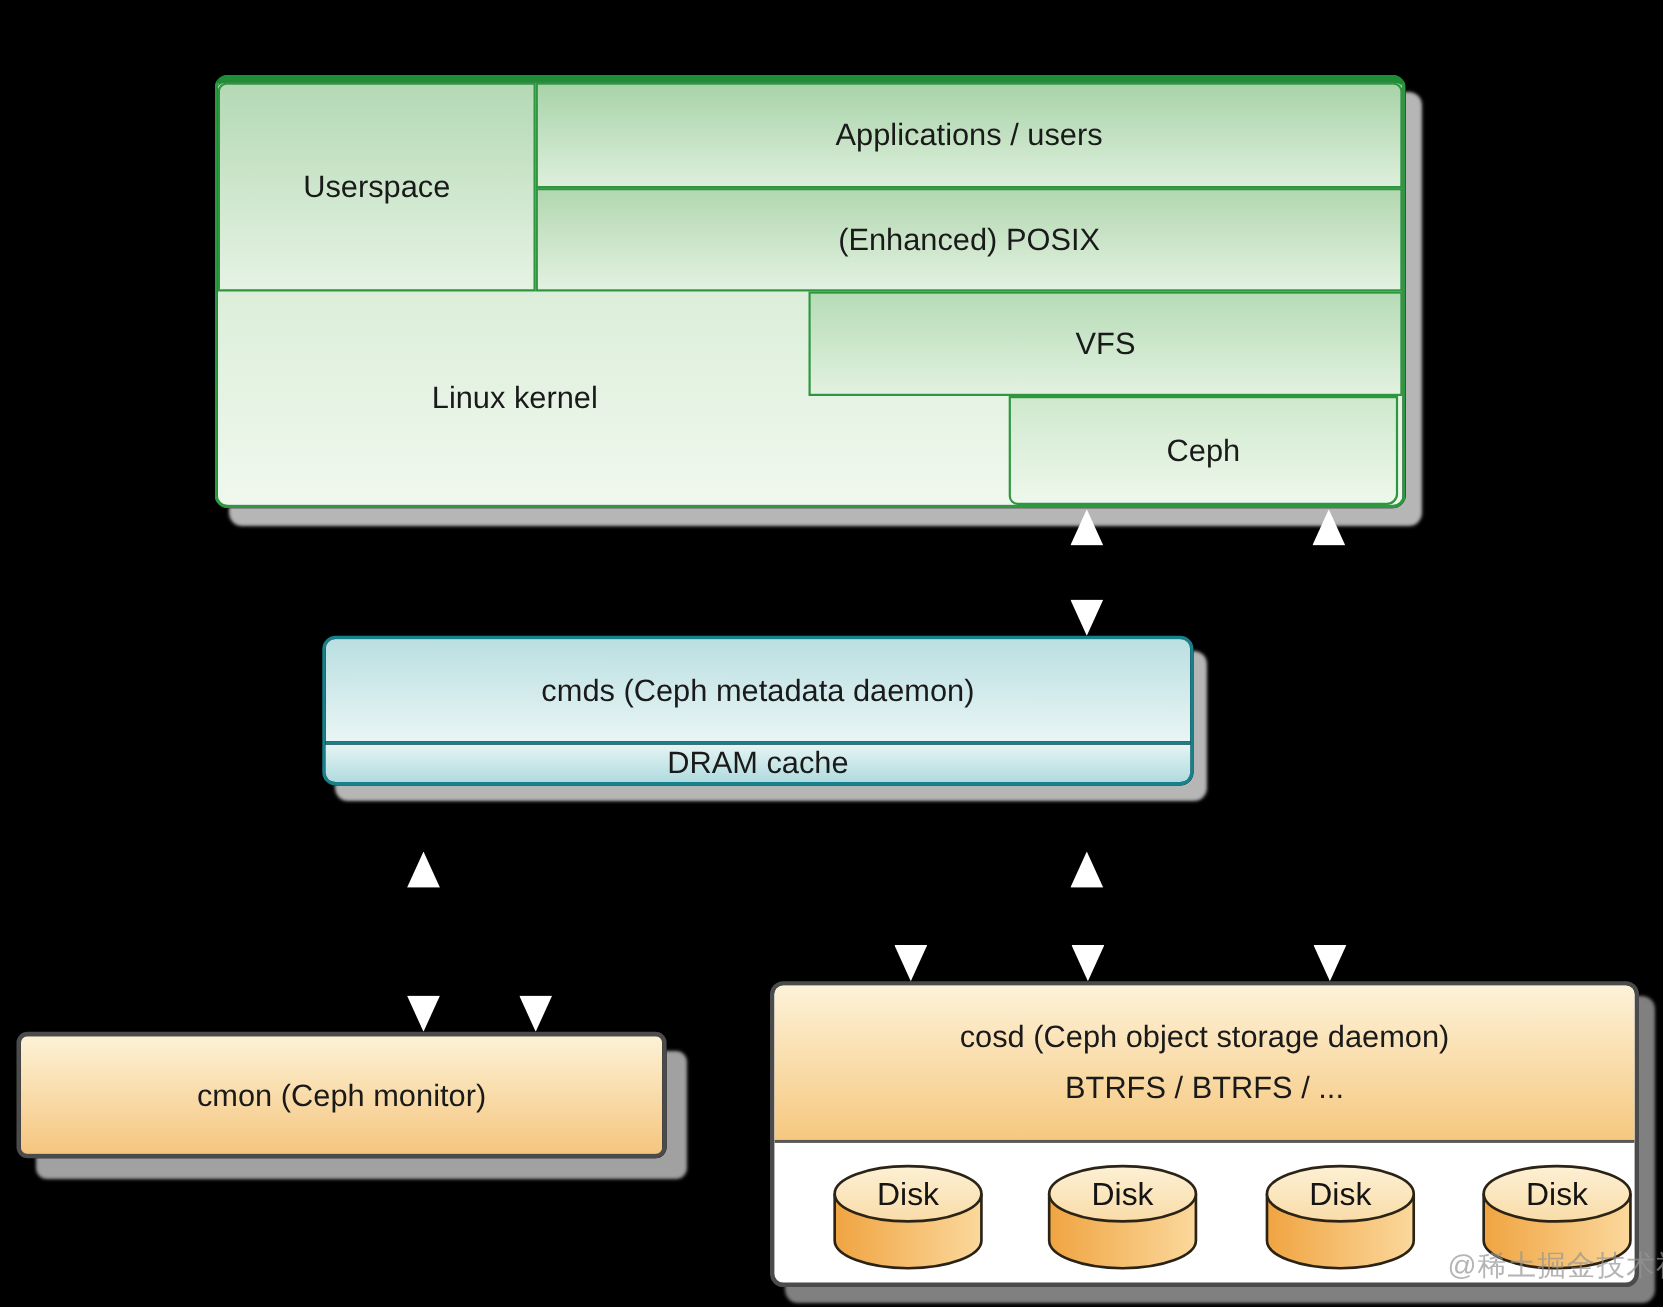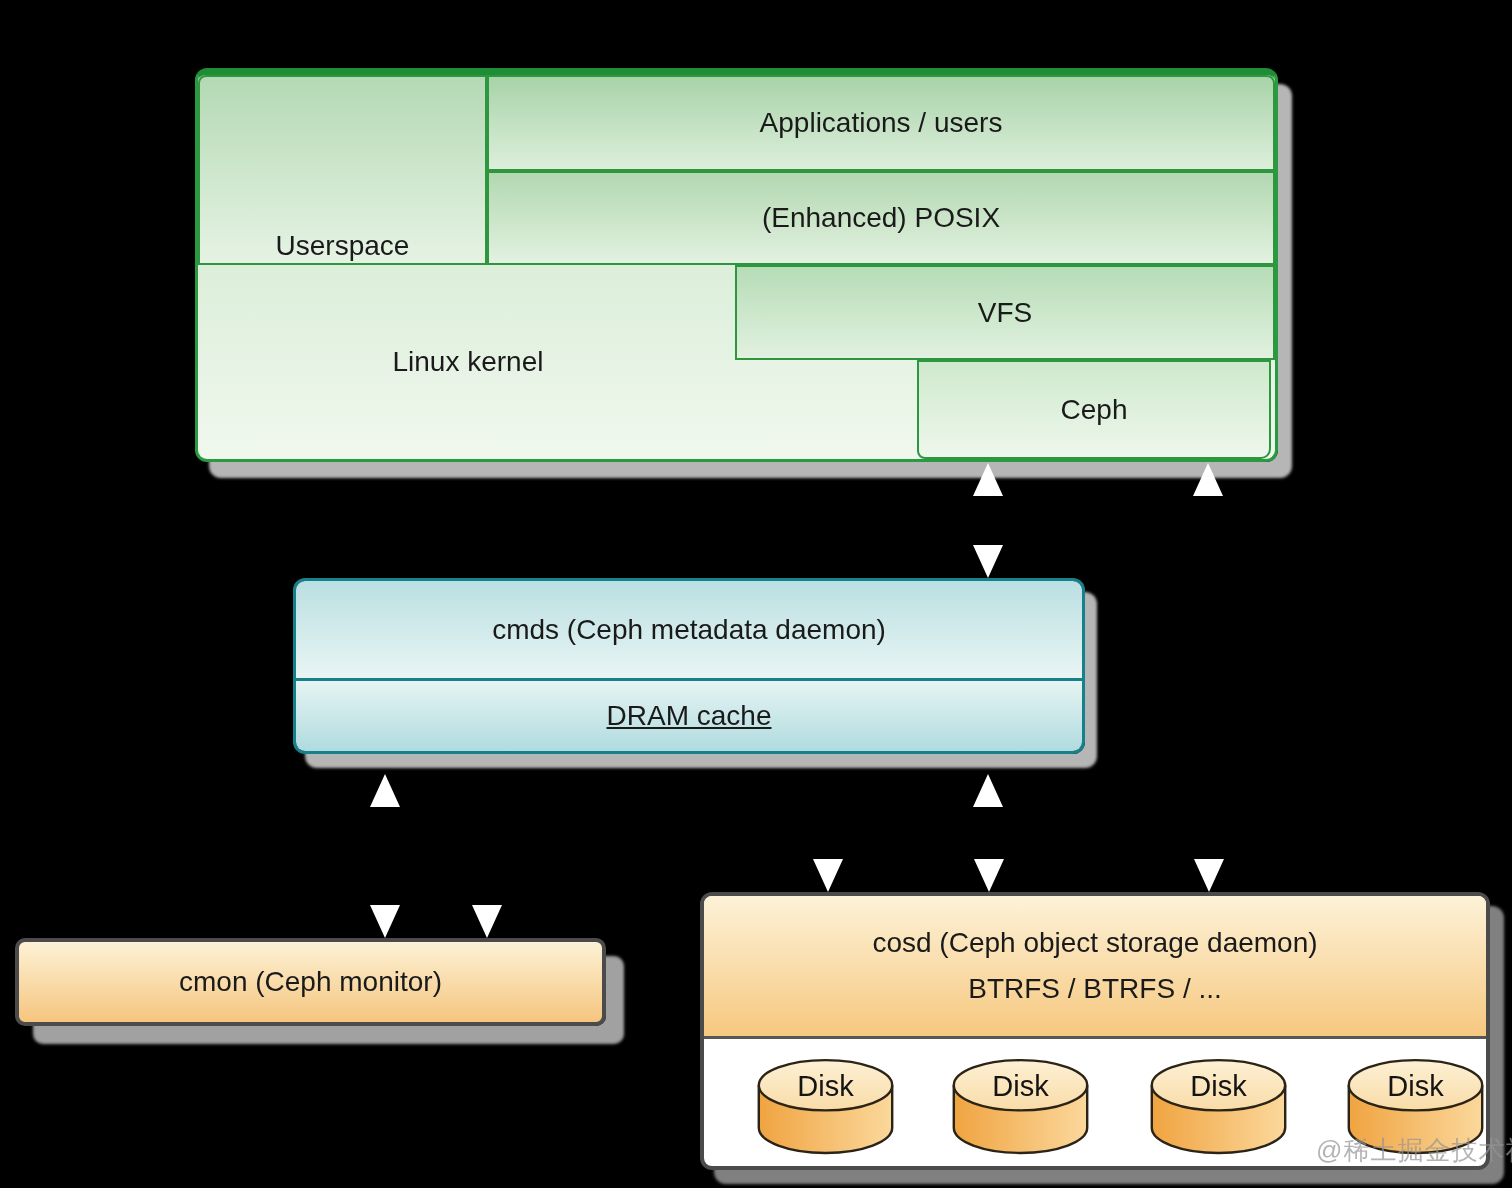--- a/index.html
+++ b/index.html
@@ -13,46 +13,46 @@
 
   
   #kernel-outer{
     left:195px;top:68px;width:1083px;height:394px;
     border:3px solid #2a9a41;border-top:7px solid #1f8c36;border-radius:12px;
     background:linear-gradient(180deg,#c8e5c6 0%,#f0f8ee 100%);
     box-shadow:14px 16px 3px rgba(197,197,197,0.92);
   }
   .gcell{border:2px solid #2f9640;}
   #cell-userspace{left:0;top:0;width:289px;height:190px;border-radius:8px 0 0 0;
-    background:linear-gradient(180deg,#b4d9b4 0%,#e6f3e4 100%);align-items:flex-end;}
+    background:linear-gradient(180deg,#b4d9b4 0%,#e6f3e4 100%);}
   #cell-apps{left:289px;top:0;right:0;height:96px;border-radius:0 8px 0 0;
     background:linear-gradient(180deg,#a8d3a8 0%,#ddefdc 100%);}
   #cell-posix{left:289px;top:96px;right:0;height:94px;
     background:linear-gradient(180deg,#b2d8b0 0%,#e3f1e1 100%);justify-content:center;}
   #cell-kernel-label{left:0;top:190px;width:540px;bottom:0;}
   #cell-vfs{left:537px;top:190px;right:0;height:95px;
     background:linear-gradient(180deg,#b6dcb6 0%,#e2f1e0 100%);}
   #cell-ceph{left:719px;top:285px;right:4px;bottom:0;border-radius:0 0 10px 8px;
     background:linear-gradient(180deg,#cfe9cd 0%,#eef7ec 100%);text-align:right;}
 
   
   #mds-outer{
-    left:293px;top:578px;width:792px;height:176px;
+    left:293px;top:578px;width:792px;height:136px;
     border:3px solid #17818b;border-radius:12px;
     box-shadow:12px 14px 3px rgba(197,197,197,0.92);
     display:flex;flex-direction:column;
   }
   #mds-cmds{height:97px;border-bottom:3px solid #17818b;border-radius:9px 9px 0 0;
     background:linear-gradient(180deg,#badfe2 0%,#e9f5f4 100%);}
   #mds-dram{flex:1;border-radius:0 0 9px 9px;
-    background:linear-gradient(180deg,#e6f4f3 0%,#b0dbdf 100%);text-decoration:underline;}
+    background:linear-gradient(180deg,#e6f4f3 0%,#b0dbdf 100%);}
 
   
   #monitor-block{
-    left:15px;top:938px;width:591px;height:88px;
+    left:15px;top:938px;width:591px;height:115px;
     border:4px solid #4b4b4b;border-radius:10px;
     background:linear-gradient(180deg,#fdf2d6 0%,#f5c57e 100%);
     box-shadow:18px 18px 3px rgba(178,178,178,0.9);
   }
 
   
   #osd-block{
     left:700px;top:892px;width:790px;height:278px;
     border:4px solid #4b4b4b;border-radius:12px;background:#ffffff;
     box-shadow:14px 14px 3px rgba(150,150,150,0.85);

